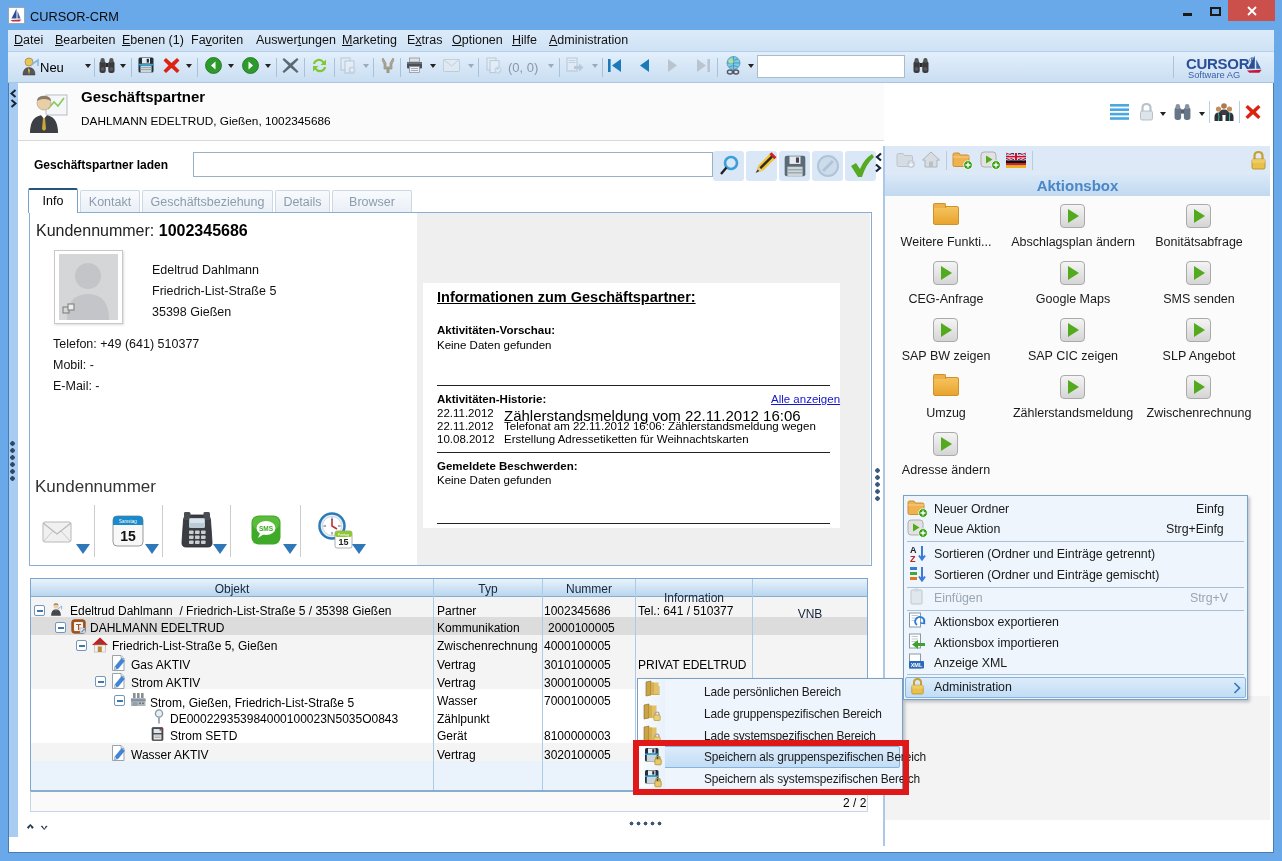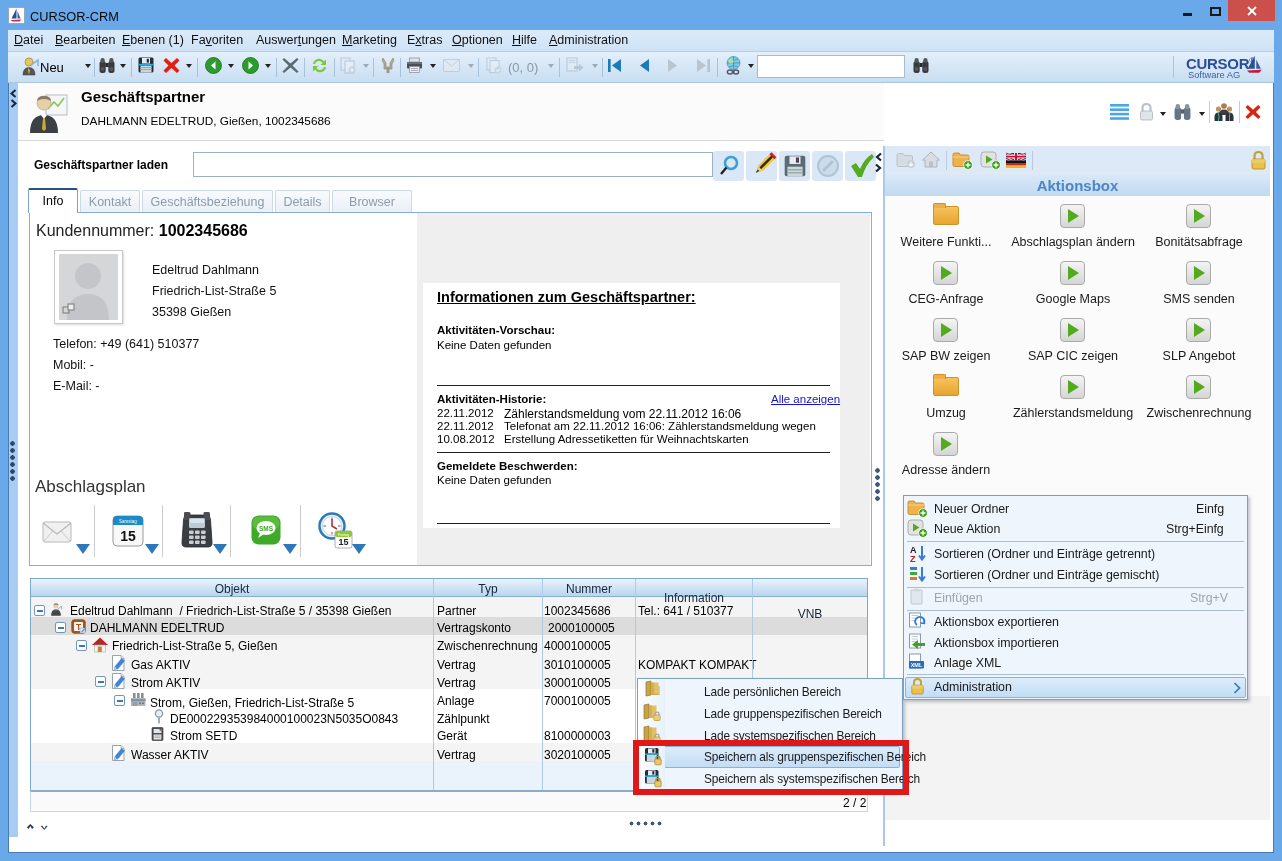--- a/index.html
+++ b/index.html
@@ -348,21 +348,21 @@
 <div id="grayarea"></div>
 <div id="card"></div>
 <div id="card-content">
 <div class="abs" style="left:437px;top:289px;font-size:14.5px;font-weight:bold;text-decoration:underline;color:#000;">Informationen zum Geschäftspartner:</div>
 <div class="abs" style="left:437px;top:324px;font-size:11.5px;font-weight:bold;color:#000;">Aktivitäten-Vorschau:</div>
 <div class="abs" style="left:437px;top:339px;font-size:11.5px;color:#000;">Keine Daten gefunden</div>
 <div class="abs" style="left:437px;top:385px;width:393px;height:1px;background:#222;"></div>
 <div class="abs" style="left:437px;top:393px;font-size:11.5px;font-weight:bold;color:#000;">Aktivitäten-Historie:</div>
 <div class="abs" style="left:771px;top:393px;font-size:11.5px;color:#1515cc;text-decoration:underline;">Alle anzeigen</div>
 <div class="abs" style="left:437px;top:407px;font-size:11.5px;color:#000;">22.11.2012</div>
-<div class="abs" style="left:504px;top:407px;font-size:12px;color:#000;">Zählerstandsmeldung vom 22.11.2012 16:06</div>
+<div class="abs" style="left:504px;top:407px;font-size:15px;color:#000;">Zählerstandsmeldung vom 22.11.2012 16:06</div>
 <div class="abs" style="left:437px;top:420px;font-size:11.5px;color:#000;">22.11.2012</div>
 <div class="abs" style="left:504px;top:420px;font-size:11.5px;color:#000;">Telefonat am 22.11.2012 16:06: Zählerstandsmeldung wegen</div>
 <div class="abs" style="left:437px;top:433px;font-size:11.5px;color:#000;">10.08.2012</div>
 <div class="abs" style="left:504px;top:433px;font-size:11.5px;color:#000;">Erstellung Adressetiketten für Weihnachtskarten</div>
 <div class="abs" style="left:437px;top:452px;width:393px;height:1px;background:#222;"></div>
 <div class="abs" style="left:437px;top:460px;font-size:11.5px;font-weight:bold;color:#000;">Gemeldete Beschwerden:</div>
 <div class="abs" style="left:437px;top:474px;font-size:11.5px;color:#000;">Keine Daten gefunden</div>
 <div class="abs" style="left:437px;top:523px;width:393px;height:1px;background:#222;"></div>
 </div>
 <div id="left-content">
@@ -378,21 +378,21 @@
     <rect x="1" y="5" width="6" height="6" fill="none" stroke="#888" stroke-width="1.2"></rect>
     <rect x="6" y="2" width="6" height="6" fill="#eee" stroke="#888" stroke-width="1.2"></rect>
   </svg>
 </div>
 <div class="abs" style="left:152px;top:263px;font-size:12.5px;color:#111;">Edeltrud Dahlmann</div>
 <div class="abs" style="left:152px;top:284px;font-size:12.5px;color:#111;">Friedrich-List-Straße 5</div>
 <div class="abs" style="left:152px;top:305px;font-size:12.5px;color:#111;">35398 Gießen</div>
 <div class="abs" style="left:53px;top:337px;font-size:12.5px;color:#111;">Telefon: +49 (641) 510377</div>
 <div class="abs" style="left:53px;top:358px;font-size:12.5px;color:#111;">Mobil: -</div>
 <div class="abs" style="left:53px;top:379px;font-size:12.5px;color:#111;">E-Mail: -</div>
-<div class="abs" style="left:35px;top:477px;font-size:17px;color:#333;">Abschlagsplan</div>
+<div class="abs" style="left:35px;top:477px;font-size:17px;color:#333;">Kundennummer</div>
 
 <div class="abs" style="left:94px;top:505px;width:1px;height:52px;background:#ccc;"></div>
 <div class="abs" style="left:162px;top:505px;width:1px;height:52px;background:#ccc;"></div>
 <div class="abs" style="left:230px;top:505px;width:1px;height:52px;background:#ccc;"></div>
 <div class="abs" style="left:300px;top:505px;width:1px;height:52px;background:#ccc;"></div>
 
 <svg style="left:42px;top:517px;" width="30" height="30" viewBox="0 0 30 30">
   <rect x="1" y="5" width="28" height="20" rx="2" fill="#f0f0f0" stroke="#b8b8b8" stroke-width="1"></rect>
   <path d="M1 6 L15 17 L29 6" fill="none" stroke="#b8b8b8" stroke-width="1.2"></path>
   <path d="M1 25 L11 14 M29 25 L19 14" fill="none" stroke="#c8c8c8" stroke-width="1"></path>
@@ -557,40 +557,40 @@
 <div class="tcell" style="left:170px;top:729px;">Strom SETD</div>
 <svg class="pg" style="left:111px;top:745px;" width="16" height="16" viewBox="0 0 16 16">
   <path d="M1.5 0.5 L10 0.5 L13 3.5 L13 15.5 L1.5 15.5 Z" fill="#fff" stroke="#98a4b0" stroke-width="1"></path>
   <path d="M10 0.5 L10 3.5 L13 3.5" fill="#dde4ea" stroke="#98a4b0" stroke-width="0.8"></path>
   <path d="M4 11.5 L10.5 3.5 L13.5 5.8 L7 13.8 L3.2 14.6 Z" fill="#3d85d8" stroke="#2a6ab8" stroke-width="0.4"></path>
   <path d="M4 11.5 L5.5 13.8 L3.2 14.6 Z" fill="#e8d8b0"></path>
 </svg>
 <div class="tcell" style="left:131px;top:748px;">Wasser AKTIV</div>
 
 <div class="tcell" style="left:437px;top:604px;">Partner</div>
-<div class="tcell" style="left:437px;top:621px;">Vertragskonto</div>
+<div class="tcell" style="left:437px;top:621px;">Kommunikation</div>
 <div class="tcell" style="left:437px;top:639px;">Zwischenrechnung</div>
 <div class="tcell" style="left:437px;top:658px;">Vertrag</div>
 <div class="tcell" style="left:437px;top:676px;">Vertrag</div>
-<div class="tcell" style="left:437px;top:694px;">Anlage</div>
+<div class="tcell" style="left:437px;top:694px;">Wasser</div>
 <div class="tcell" style="left:437px;top:712px;">Zählpunkt</div>
 <div class="tcell" style="left:437px;top:729px;">Gerät</div>
 <div class="tcell" style="left:437px;top:748px;">Vertrag</div>
 
 <div class="tcell" style="left:544px;top:604px;">1002345686</div>
 <div class="tcell" style="left:548px;top:621px;">2000100005</div>
 <div class="tcell" style="left:544px;top:639px;">4000100005</div>
 <div class="tcell" style="left:544px;top:658px;">3010100005</div>
 <div class="tcell" style="left:544px;top:676px;">3000100005</div>
 <div class="tcell" style="left:544px;top:694px;">7000100005</div>
 <div class="tcell" style="left:544px;top:729px;">8100000003</div>
 <div class="tcell" style="left:544px;top:748px;">3020100005</div>
 
 <div class="tcell" style="left:638px;top:604px;">Tel.: 641 / 510377</div>
-<div class="tcell" style="left:638px;top:658px;">KOMPAKT KOMPAKT</div>
+<div class="tcell" style="left:638px;top:658px;">PRIVAT EDELTRUD</div>
 </div>
 
 <div class="abs" style="left:30px;top:791px;width:838px;height:21px;background:#fafafa;border:1px solid #c5d6e7;border-top:1px solid #88aecf;"></div>
 <div class="abs" style="left:843px;top:796px;font-size:12px;color:#000;">2 / 2</div>
 <div id="footer-dots" class="abs" style="left:629px;top:821px;width:33px;height:5px;background:radial-gradient(circle 2px at 2.5px 2.5px,#3a5878 1.7px,transparent 2.2px) 0 0/7px 5px repeat-x;"></div>
 <svg style="left:26px;top:822px;" width="26" height="9" viewBox="0 0 30 10">
   <path d="M1 6 L5 2 L9 6 L7 8 L5 4.5 L3 8 Z" fill="#223a52"></path>
   <path d="M19 4 L21 7.5 L23 4 L25 4.5 L21 9 L17 4.5 Z" fill="#223a52"></path>
 </svg>
 
@@ -749,21 +749,21 @@
     <div class="mi" style="left:1166px;top:522px;">Strg+Einfg</div>
 <div class="msep" style="left:907px;top:541px;width:337px;"></div>
 <div class="mi" style="left:934px;top:547px;">Sortieren (Ordner und Einträge getrennt)</div>
 <div class="mi" style="left:934px;top:568px;">Sortieren (Ordner und Einträge gemischt)</div>
 <div class="msep" style="left:907px;top:587px;width:337px;"></div>
 <div class="mi" style="left:934px;top:591px;color:#9aa6b2;">Einfügen</div>
     <div class="mi" style="left:1190px;top:591px;color:#9aa6b2;">Strg+V</div>
 <div class="msep" style="left:907px;top:610px;width:337px;"></div>
 <div class="mi" style="left:934px;top:615px;">Aktionsbox exportieren</div>
 <div class="mi" style="left:934px;top:636px;">Aktionsbox importieren</div>
-<div class="mi" style="left:934px;top:656px;">Anlage XML</div>
+<div class="mi" style="left:934px;top:656px;">Anzeige XML</div>
 <div class="msep" style="left:907px;top:674px;width:337px;"></div>
 <div class="hl abs" style="left:905px;top:677px;width:341px;height:21px;z-index:11;"></div>
 <div class="mi" style="left:934px;top:680px;z-index:12;">Administration</div>
 <svg style="left:1233px;top:682px;z-index:12;" width="8" height="12" viewBox="0 0 8 12">
       <path d="M1.5 1 L6.5 6 L1.5 11" stroke="#3579c0" stroke-width="1.7" fill="none"></path>
     </svg>
 
 <svg style="left:907px;top:499px;z-index:12;" width="21" height="19" viewBox="0 0 21 19">
   <path d="M1 3.5 Q1 2 2.5 2 L7 2 L8.5 4 L15.5 4 Q17 4 17 5.5 L17 14 Q17 15.5 15.5 15.5 L2.5 15.5 Q1 15.5 1 14 Z" fill="#eeb24e" stroke="#c8882a" stroke-width="0.9"></path>
   <path d="M1 6 L17 6" stroke="#f6d08a" stroke-width="1"></path>

